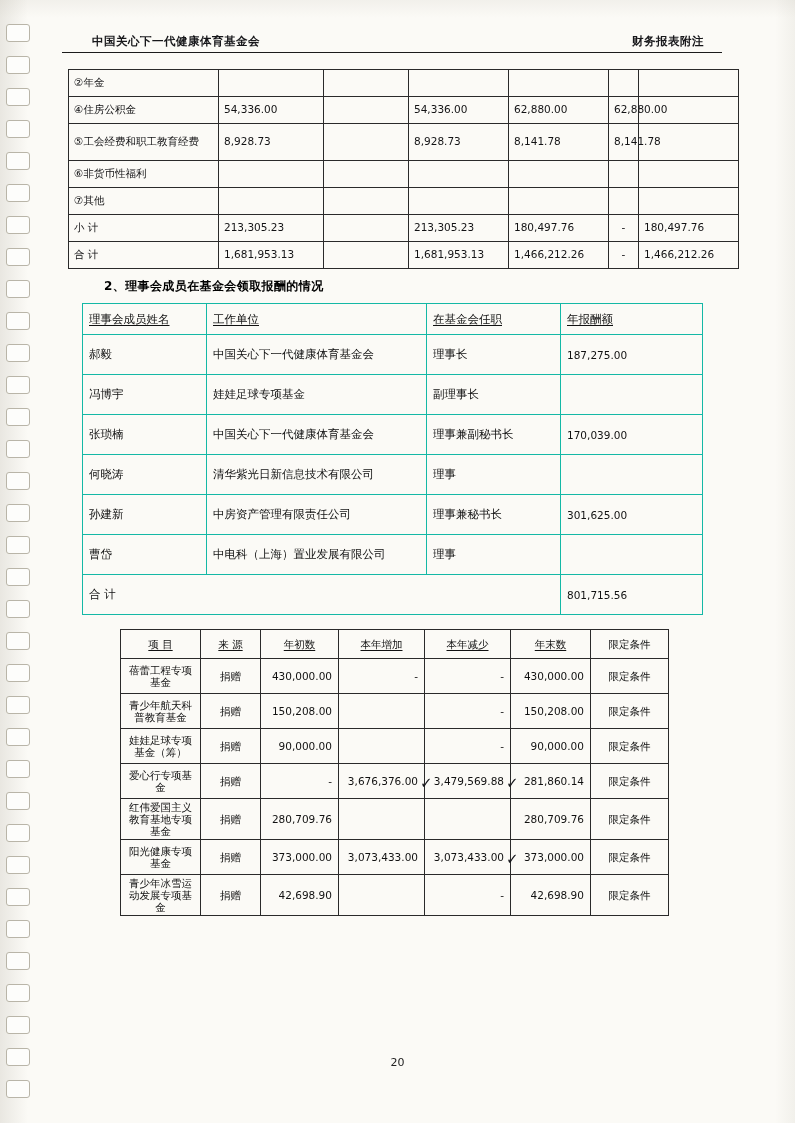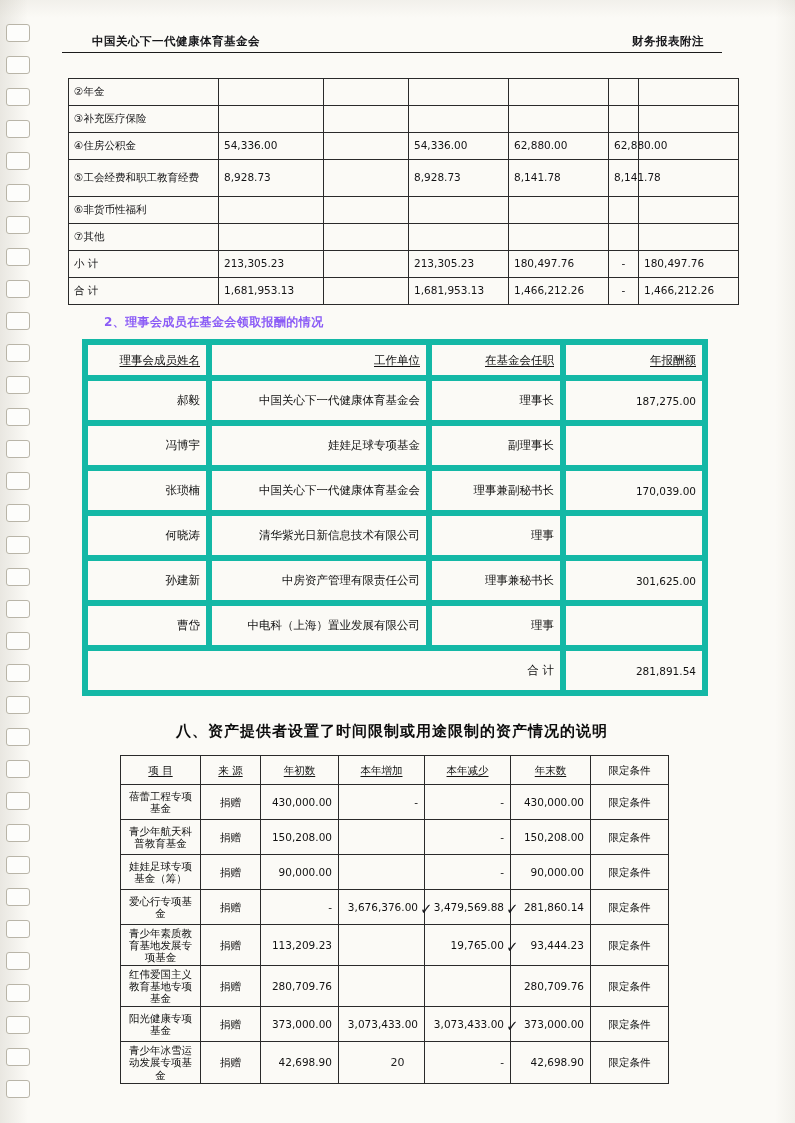--- a/index.html
+++ b/index.html
@@ -65,57 +65,57 @@
   }
   .hdr-right { font-weight: bold; }
   .hdr-left { font-weight: bold; }
 
   table {
     border-collapse: collapse;
     table-layout: fixed;
   }
   .tbl {
     width: 648px;
-    margin-top: 25px;
+    margin-top: 16px;
     margin-left: 6px;
     font-size: 10.5px;
     color: #121214;
   }
   .tbl td {
     border: 1px solid #2a2a2a;
     height: 24px;
     padding: 1px 5px;
     vertical-align: middle;
     line-height: 1.25;
   }
   .num { text-align: left; font-family: "DejaVu Sans", "Liberation Sans", sans-serif; font-size: 10.5px; }
   .ctr { text-align: center; }
   .lbl { text-align: left; }
   .tall td { height: 34px; }
 
   .section-title {
     margin: 9px 0 0 0;
     font-size: 12px;
     font-weight: bold;
-    color: #8b5cf6;
+    color: #000000;
     padding-left: 42px;
     letter-spacing: 0.4px;
   }
 
   .tbl2 {
     width: 620px;
     margin: 8px 0 0 20px;
     font-size: 11.5px;
     color: #111;
   }
   .tbl2 td {
-    border: 6px solid #14b8a6;
+    border: 1px solid #14b8a6;
     height: 35px;
     padding: 2px 6px;
-    text-align: right;
+    text-align: left;
     vertical-align: middle;
   }
   .tbl2 .head td {
     height: 26px;
     font-weight: normal;
   }
   .u { text-decoration: underline; text-underline-offset: 2px; }
 
   .big-title {
     margin: 26px 0 0 0;
@@ -230,29 +230,20 @@
         <tr>
           <td class="lbl">②年金</td>
           <td class="num"></td>
           <td class="num"></td>
           <td class="num"></td>
           <td class="num"></td>
           <td class="ctr"></td>
           <td class="num"></td>
         </tr>
         <tr>
-          <td class="lbl">③补充医疗保险</td>
-          <td class="num"></td>
-          <td class="num"></td>
-          <td class="num"></td>
-          <td class="num"></td>
-          <td class="ctr"></td>
-          <td class="num"></td>
-        </tr>
-        <tr>
           <td class="lbl">④住房公积金</td>
           <td class="num">54,336.00</td>
           <td class="num"></td>
           <td class="num">54,336.00</td>
           <td class="num">62,880.00</td>
           <td class="ctr">62,880.00</td>
           <td class="num"></td>
         </tr>
         <tr class="tall">
           <td class="lbl">⑤工会经费和职工教育经费</td>
@@ -349,26 +340,25 @@
           <td class="num">301,625.00</td>
         </tr>
         <tr>
           <td>曹岱</td>
           <td>中电科（上海）置业发展有限公司</td>
           <td>理事</td>
           <td class="num"></td>
         </tr>
         <tr>
           <td colspan="3">合      计</td>
-          <td class="num">281,891.54</td>
+          <td class="num">801,715.56</td>
         </tr>
       </tbody>
     </table>
 
-    <div class="big-title">八、资产提供者设置了时间限制或用途限制的资产情况的说明</div>
 
     <table class="tbl3">
       <colgroup>
         <col style="width:80px">
         <col style="width:60px">
         <col style="width:78px">
         <col style="width:86px">
         <col style="width:86px">
         <col style="width:80px">
         <col style="width:78px">
@@ -414,29 +404,20 @@
         <tr>
           <td>爱心行专项基金</td>
           <td>捐赠</td>
           <td class="rnum">-</td>
           <td class="rnum"><span>3,676,376.00</span><span class="chk"></span></td>
           <td class="rnum"><span>3,479,569.88</span><span class="chk"></span></td>
           <td class="rnum">281,860.14</td>
           <td>限定条件</td>
         </tr>
         <tr>
-          <td>青少年素质教育基地发展专项基金</td>
-          <td>捐赠</td>
-          <td class="rnum">113,209.23</td>
-          <td class="rnum"></td>
-          <td class="rnum"><span>19,765.00</span><span class="chk"></span></td>
-          <td class="rnum">93,444.23</td>
-          <td>限定条件</td>
-        </tr>
-        <tr>
           <td>红伟爱国主义教育基地专项基金</td>
           <td>捐赠</td>
           <td class="rnum">280,709.76</td>
           <td class="rnum"></td>
           <td class="rnum"></td>
           <td class="rnum">280,709.76</td>
           <td>限定条件</td>
         </tr>
         <tr>
           <td>阳光健康专项基金</td>

